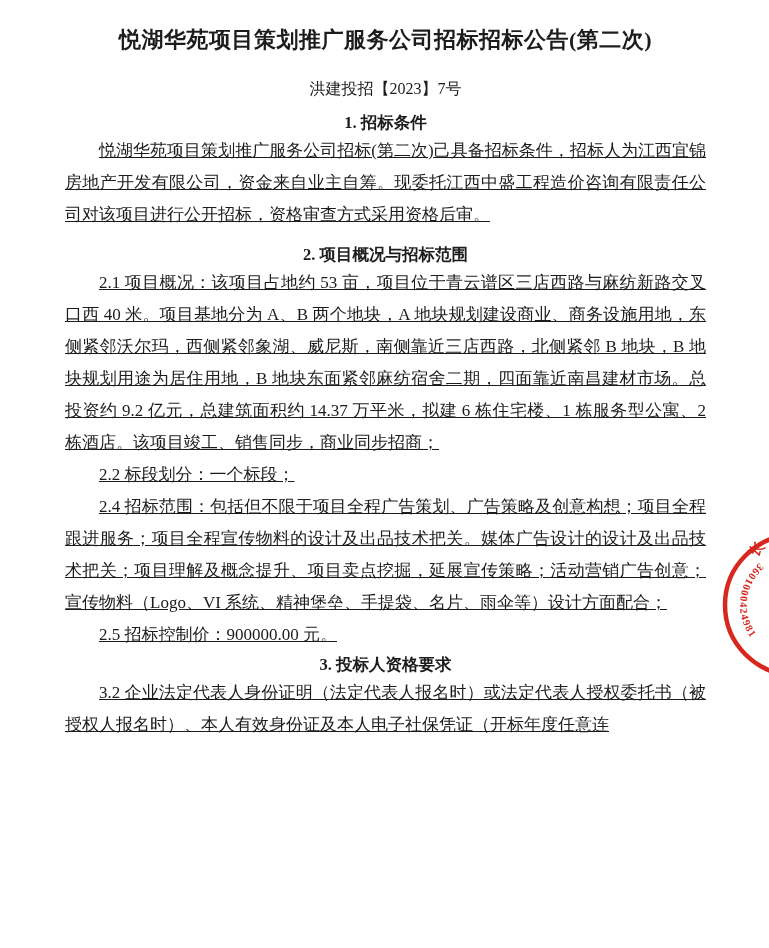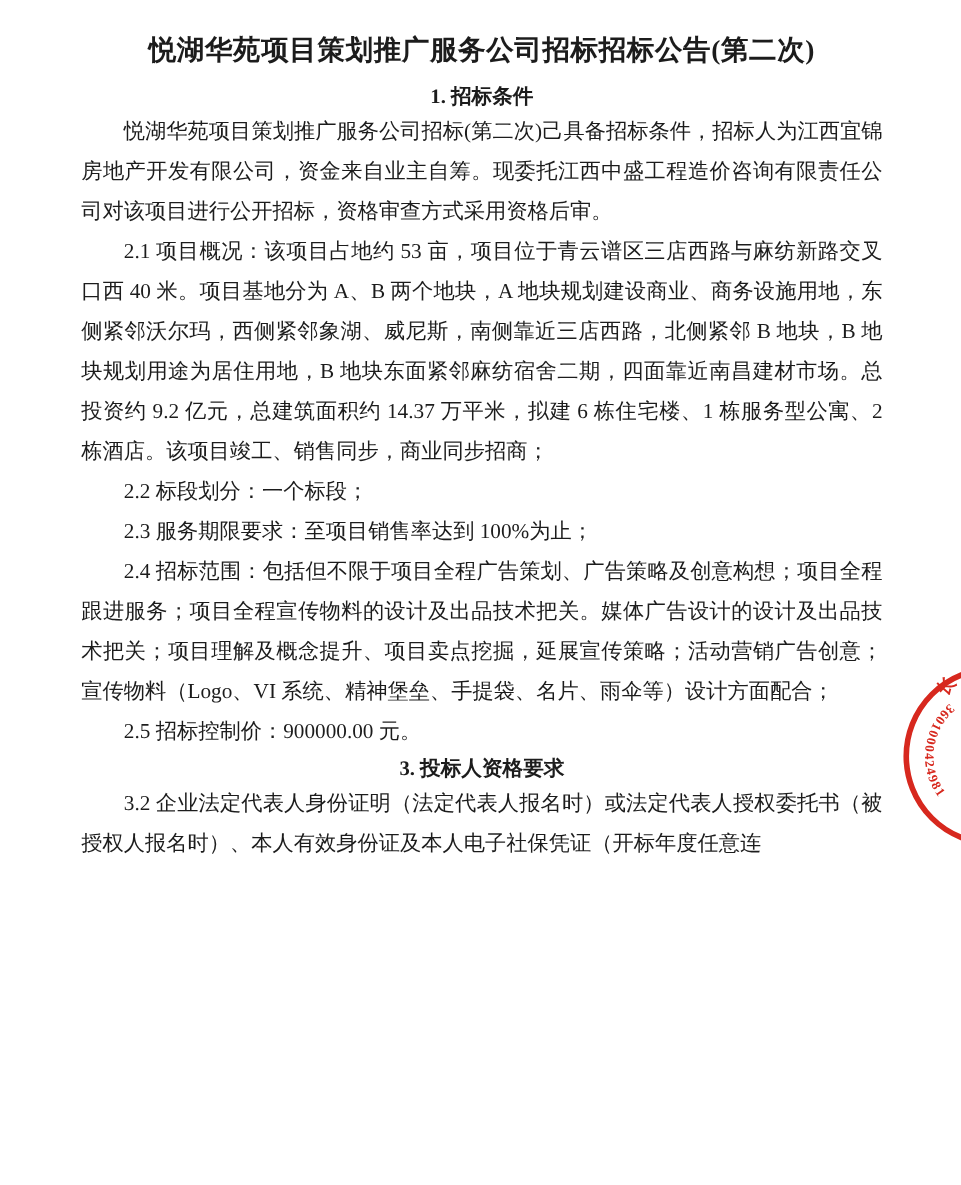--- a/index.html
+++ b/index.html
@@ -43,47 +43,49 @@
   }
   .h1gap { margin-top: 10px; }
   .h2gap { margin-top: 12px; }
   .h3gap { margin-top: 2px; }
   p.para {
     margin: 0;
     font-size: 17px;
     line-height: 32px;
     text-align: justify;
     text-indent: 2em;
+    text-decoration: underline;
   }
   .mt12 { margin-top: 12px; }
   .seal {
     position: absolute;
     left: 690px; top: 515px;
     width: 79px; height: 185px;
   }
 </style>
 </head>
 <body>
 
 <div class="page">
   <div class="doc">
 
     <div class="title">悦湖华苑项目策划推广服务公司招标招标公告(第二次)</div>
 
+    <div class="docnum">洪建投招【2023】7号</div>
 
     <div class="sec-heading h1gap">1. 招标条件</div>
 
     <p class="para mt12">悦湖华苑项目策划推广服务公司招标(第二次)己具备招标条件，招标人为江西宜锦房地产开发有限公司，资金来自业主自筹。现委托江西中盛工程造价咨询有限责任公司对该项目进行公开招标，资格审查方式采用资格后审。</p>
 
+    <div class="sec-heading h2gap">2. 项目概况与招标范围</div>
 
     <p class="para mt12">2.1 项目概况：该项目占地约 53 亩，项目位于青云谱区三店西路与麻纺新路交叉口西 40 米。项目基地分为 A、B 两个地块，A 地块规划建设商业、商务设施用地，东侧紧邻沃尔玛，西侧紧邻象湖、威尼斯，南侧靠近三店西路，北侧紧邻 B 地块，B 地块规划用途为居住用地，B 地块东面紧邻麻纺宿舍二期，四面靠近南昌建材市场。总投资约 9.2 亿元，总建筑面积约 14.37 万平米，拟建 6 栋住宅楼、1 栋服务型公寓、2 栋酒店。该项目竣工、销售同步，商业同步招商；</p>
 
     <p class="para">2.2 标段划分：一个标段；</p>
 
-    <p class="para">2.3 服务期限要求：至项目销售率达到 100%为止；</p>
 
     <p class="para">2.4 招标范围：包括但不限于项目全程广告策划、广告策略及创意构想；项目全程跟进服务；项目全程宣传物料的设计及出品技术把关。媒体广告设计的设计及出品技术把关；项目理解及概念提升、项目卖点挖掘，延展宣传策略；活动营销广告创意；宣传物料（Logo、VI 系统、精神堡垒、手提袋、名片、雨伞等）设计方面配合；</p>
 
     <p class="para">2.5 招标控制价：900000.00 元。</p>
 
     <div class="sec-heading h3gap">3. 投标人资格要求</div>
 
 
     <p class="para">3.2 企业法定代表人身份证明（法定代表人报名时）或法定代表人授权委托书（被授权人报名时）、本人有效身份证及本人电子社保凭证（开标年度任意连</p>
 

